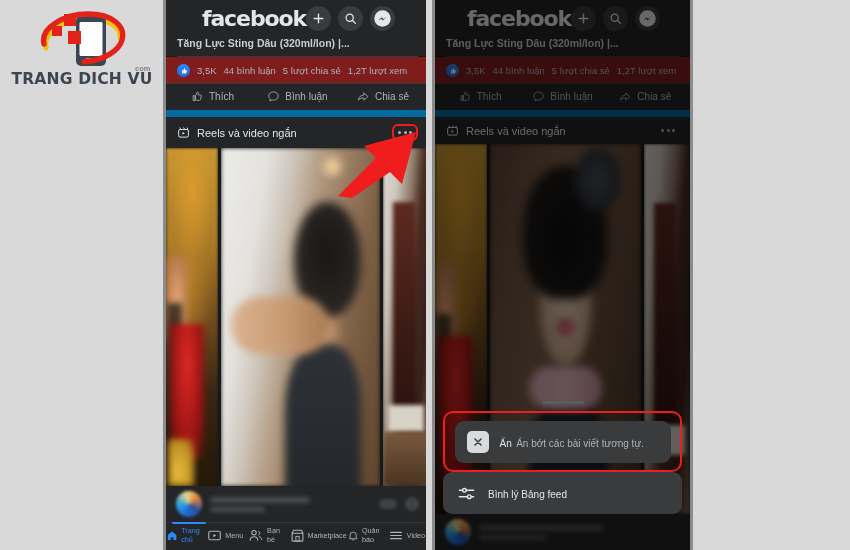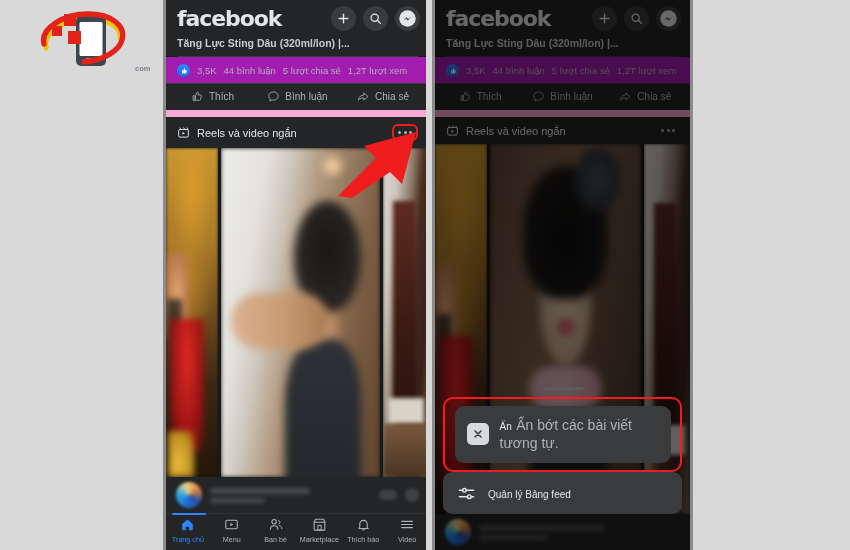--- a/index.html
+++ b/index.html
@@ -23,48 +23,48 @@
   .phone{position:absolute;top:0;height:550px;background:#18191a;
     border-left:3px solid #8b8b8b;border-right:3px solid #8b8b8b;
     overflow:hidden;}
   #phoneLeft{left:163px;width:263px;}
   #phoneRight{left:432px;width:255px;}
   .gap{position:absolute;left:426px;top:0;width:6px;height:550px;background:#d9d9d9;}
 
   .screen{position:absolute;inset:0;display:flex;flex-direction:column;background:#18191a;}
 
   
-  .fbtop{display:flex;align-items:center;justify-content:space-between;
+  .fbtop{display:flex;align-items:center;justify-content:center;
     padding:6px 9px 4px 11px;background:#242526;flex:0 0 auto;}
   .fb-logo{font-size:22px;font-weight:700;color:#e4e6eb;letter-spacing:-1.1px;
     font-family:"DejaVu Sans",sans-serif;}
   .fb-actions{display:flex;gap:7px;}
   .circ{width:25px;height:25px;border-radius:50%;background:#3a3b3c;
     display:flex;align-items:center;justify-content:center;color:#e4e6eb;}
   .circ svg{display:block;}
 
   
   .post-title{background:#242526;color:#c9ccd1;font-size:10.5px;
     padding:2px 11px 7px;white-space:nowrap;overflow:hidden;text-overflow:ellipsis;font-weight:bold;}
   .divline{height:1px;background:#3a3b3c;margin:0 11px;}
-  .stats{background:#a21caf;display:flex;align-items:center;gap:7px;
+  .stats{background:#7f1d1d;display:flex;align-items:center;gap:7px;
     padding:7px 11px 6px;font-size:9.5px;color:#b0b3b8;white-space:nowrap;}
   .like-dot{width:13px;height:13px;border-radius:50%;
     background:linear-gradient(#2e89ff,#1b6ede);display:inline-flex;
     align-items:center;justify-content:center;flex:0 0 auto;}
   .like-dot svg{display:block;}
   .actions{background:#242526;display:flex;border-top:1px solid #3a3b3c;
     padding:6px 4px 7px;}
   .act{flex:1;display:flex;align-items:center;justify-content:center;gap:5px;
     color:#b0b3b8;font-size:10px;}
   .act svg{display:block;}
 
   
   .reels-hd{background:#242526;display:flex;align-items:center;
-    padding:7px 11px 7px;border-top:7px solid #f9a8d4;}
+    padding:7px 11px 7px;border-top:7px solid #0369a1;}
   .reels-hd .rl{display:flex;align-items:center;gap:7px;flex:1;}
   .reels-label{color:#e4e6eb;font-size:11px;}
   .dots{display:flex;gap:2.5px;padding:5px 4px;}
   .dots i{width:3px;height:3px;border-radius:50%;background:#b0b3b8;display:block;}
   .dots-hl{position:relative;border:2.5px solid #ef1d1d;border-radius:6px;}
 
   
   .reels{flex:1;display:flex;gap:3px;background:#18191a;overflow:hidden;min-height:0;}
   .reel{position:relative;overflow:hidden;}
   .r1{flex:0 0 52px;}
@@ -135,38 +135,38 @@
     filter:blur(1.6px);}
   .pmeta{flex:1;}
   .pbar{height:6px;border-radius:3px;background:#4a4d52;filter:blur(2.2px);}
   .pbar.w1{width:62%;}
   .pbar.w2{width:34%;margin-top:4px;height:5px;}
   .pchip{width:18px;height:10px;border-radius:5px;background:#3e4145;filter:blur(1.6px);}
   .pchip2{width:14px;height:14px;border-radius:50%;background:#3e4145;filter:blur(1.6px);}
 
   .navbar{background:#242526;display:flex;border-top:1px solid #323436;
     padding:3px 0 6px;flex:0 0 auto;position:relative;}
-  .navitem{flex:1;display:flex;flex-direction:column;align-items:center;gap:3px;
+  .navitem{flex:1;display:flex;flex-direction:row;align-items:center;gap:3px;
     color:#b0b3b8;font-size:7.2px;}
   .navitem.active{color:#2d88ff;}
   .navitem svg{display:block;}
   .navind{position:absolute;left:6px;top:-1px;width:34px;height:2px;background:#2d88ff;border-radius:2px;}
 
   
   .dim{position:absolute;inset:0;background:rgba(0,0,0,.55);pointer-events:none;}
   .popup{position:absolute;left:8px;right:8px;bottom:36px;z-index:6;}
   .menu-item{background:#3a3b3c;border-radius:9px;display:flex;align-items:center;
     gap:11px;padding:10px 12px;}
   .mi-hl{border:2.5px solid #ef1d1d;border-radius:10px;padding:7.5px 9.5px;}
   .mi-icon{width:22px;height:22px;border-radius:5px;background:#d8dadd;
     display:flex;align-items:center;justify-content:center;flex:0 0 auto;}
   .mi-icon.plain{background:transparent;}
   .mi-txt{min-width:0;}
   .mi-title{color:#e4e6eb;font-size:10px;line-height:1.25;}
-  .mi-sub{color:#b0b3b8;font-size:14px;line-height:1.3;margin-top:12px;}
+  .mi-sub{color:#b0b3b8;font-size:10px;line-height:1.3;margin-top:12px;}
   .grabber{width:42px;height:3px;border-radius:2px;background:#5a5c5e;
     margin:0 auto 7px;}
 
   
   .arrow{position:absolute;left:330px;top:126px;width:92px;height:72px;z-index:9;}
 </style>
 </head>
 <body>
 
 <div class="stage">
@@ -176,20 +176,21 @@
       <path d="M10 38 C6 24, 26 10, 48 9 C70 8, 86 16, 84 28" fill="none" stroke="#f2c200" stroke-width="5" stroke-linecap="round"></path>
       <rect x="40" y="6" width="30" height="50" rx="5" fill="#3d4650"></rect>
       <rect x="43.5" y="12" width="23" height="34" rx="1.5" fill="#ffffff"></rect>
       <rect x="49" y="48.5" width="12" height="3.4" rx="1.7" fill="#ffffff"></rect>
       <path d="M8 34 C4 18, 28 4, 52 4 C76 4, 90 16, 86 30 C83 41, 68 50, 48 52" fill="none" stroke="#e2231a" stroke-width="5.4" stroke-linecap="round"></path>
       <rect x="28" y="4" width="12" height="12" fill="#e2231a"></rect>
       <rect x="16" y="16" width="10" height="10" fill="#e2231a"></rect>
       <rect x="32" y="21" width="13" height="13" fill="#e2231a"></rect>
     </svg>
     <span class="logo-com">com</span>
+    <div class="logo-text">TRANG DICH VU</div>
   </div>
 
   <div class="phone" id="phoneLeft">
     <div class="screen">
 
       <div class="fbtop">
         <div class="fb-logo">facebook</div>
         <div class="fb-actions">
           <div class="circ">
             <svg width="13" height="13" viewBox="0 0 24 24">
@@ -328,21 +329,21 @@
             <path d="M3.4 8.4L5.6 3.6h12.8l2.2 4.8" fill="none" stroke="#b0b3b8" stroke-width="1.7" stroke-linejoin="round"></path>
             <rect x="9.4" y="13.4" width="5.2" height="7.6" fill="none" stroke="#b0b3b8" stroke-width="1.5"></rect>
           </svg>
           <span>Marketplace</span>
         </div>
         <div class="navitem">
           <svg width="15" height="15" viewBox="0 0 24 24">
             <path d="M6 16.4v-5a6 6 0 1 1 12 0v5l1.4 2H4.6z" fill="none" stroke="#b0b3b8" stroke-width="1.7" stroke-linejoin="round"></path>
             <path d="M9.8 19.4a2.3 2.3 0 0 0 4.4 0" fill="none" stroke="#b0b3b8" stroke-width="1.6"></path>
           </svg>
-          <span>Thích báo</span>
+          <span>Quản báo</span>
         </div>
         <div class="navitem">
           <svg width="16" height="15" viewBox="0 0 24 24">
             <path d="M3.4 7h17.2M3.4 12h17.2M3.4 17h17.2" stroke="#b0b3b8" stroke-width="1.8" stroke-linecap="round"></path>
           </svg>
           <span>Video</span>
         </div>
       </div>
 
     </div>
@@ -480,21 +481,21 @@
 
         <div class="menu-item">
           <span class="mi-icon plain">
             <svg width="19" height="19" viewBox="0 0 24 24">
               <path d="M3 8h4M12 8h9M3 16h10M18 16h3" stroke="#e4e6eb" stroke-width="1.8" stroke-linecap="round"></path>
               <circle cx="9.4" cy="8" r="2.3" fill="none" stroke="#e4e6eb" stroke-width="1.8"></circle>
               <circle cx="15.5" cy="16" r="2.3" fill="none" stroke="#e4e6eb" stroke-width="1.8"></circle>
             </svg>
           </span>
           <span class="mi-txt">
-            <span class="mi-title">Quản lý Bảng feed</span>
+            <span class="mi-title">Bình lý Bảng feed</span>
           </span>
         </div>
       </div>
 
     </div>
   </div>
 
   <svg class="arrow" viewBox="0 0 92 72">
     <path d="M8 70 L46 32 L34 20 L86 6 L72 58 L60 46 L22 72 Z" fill="#ef1d1d"></path>
   </svg>

